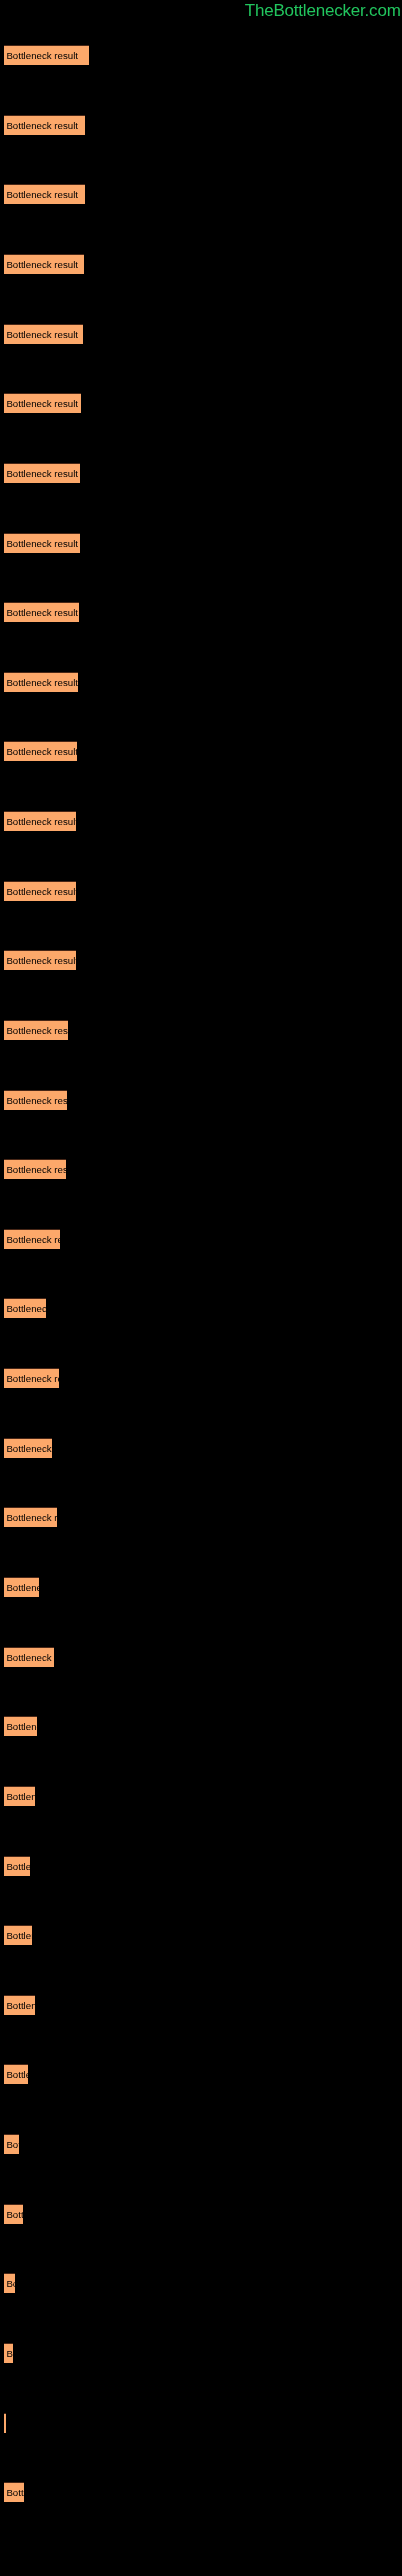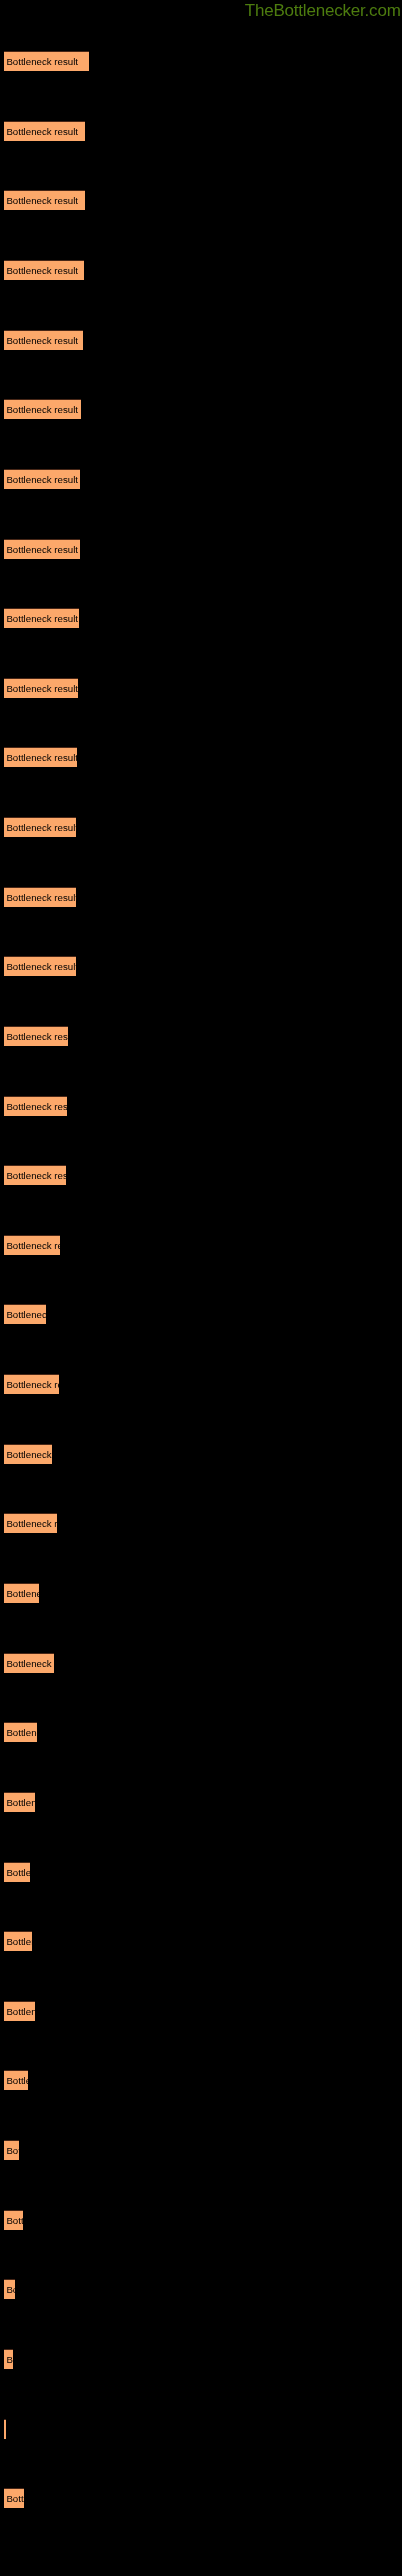--- a/index.html
+++ b/index.html
@@ -15,21 +15,21 @@
     font-family: "Liberation Sans", sans-serif;
     background: #000000;
   }
 
   .watermark {
     position: absolute;
     top: 0px;
     right: 2.4px;
     font-size: 17px;
     line-height: 22.5px;
-    color: #4d7c0f;
+    color: #22c55e;
     letter-spacing: -0.2px;
     white-space: nowrap;
     font-family: "Liberation Sans", sans-serif;
   }
 
   .chart {
     position: absolute;
     left: 0;
     top: 0;
     width: 403px;
@@ -38,21 +38,21 @@
 
   .bar-row {
     position: absolute;
     left: 4px;
     height: 21px;
   }
 
   .bar {
     position: absolute;
     left: 0;
-    top: 6px;
+    top: 0;
     height: 19.3px;
     background: #fca86a;
     border-top: 1.6px solid #472616;
     box-sizing: content-box;
     overflow: hidden;
     white-space: nowrap;
     text-align: center;
   }
 
   .bar-label {

